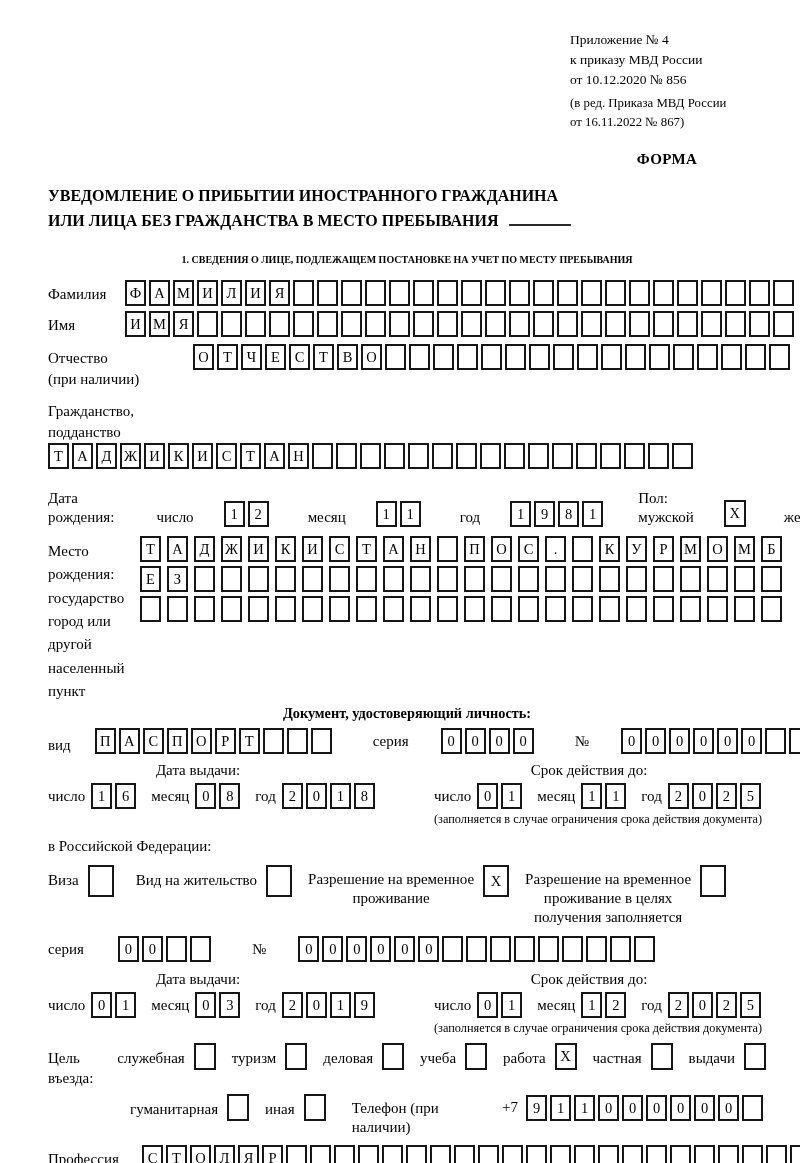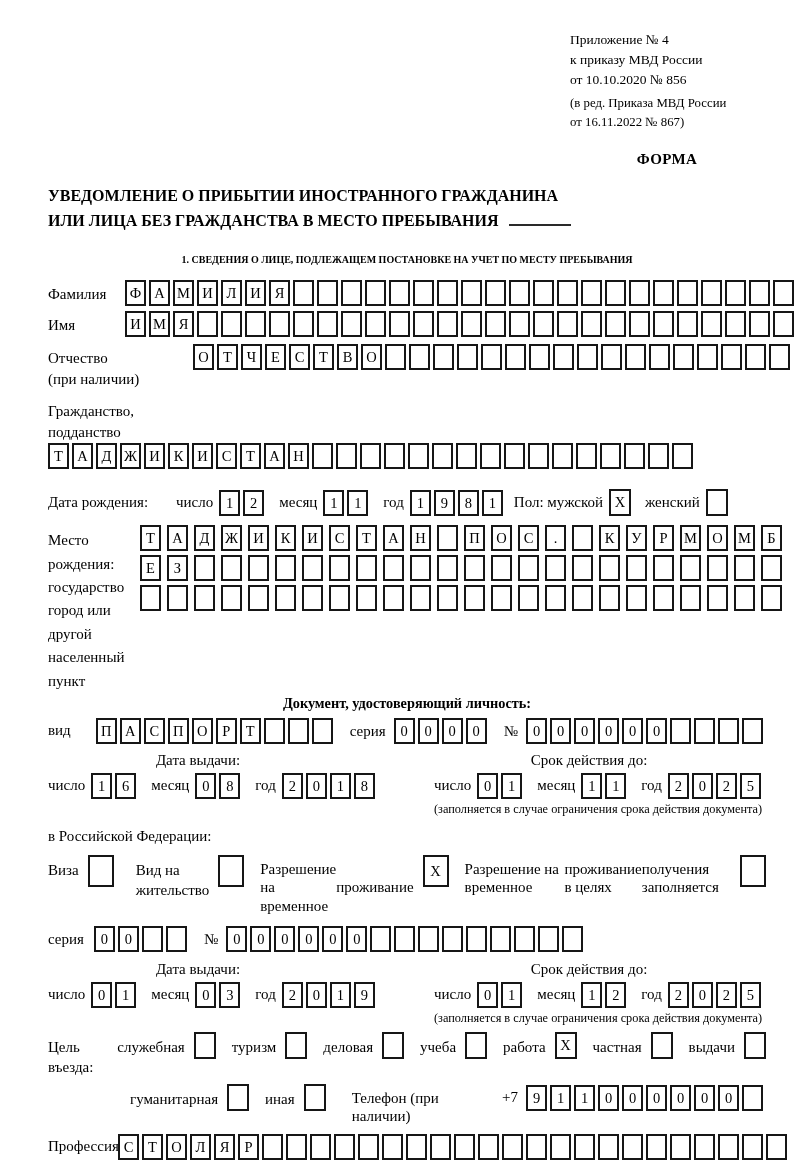--- a/index.html
+++ b/index.html
@@ -17,21 +17,21 @@
   .hdr .rev-first { margin-top:4px; }
   .forma { font-weight:bold; font-size:15px; text-align:center; margin-top:16px; padding-right:2px; letter-spacing:.4px; }
 
   .title { text-align:left; font-weight:bold; font-size:16px; margin-top:14px; line-height:1.55; }
   .blank { display:inline-block; width:62px; height:14px; border-bottom:2px solid #2a2a2a; margin-left:10px; }
 
   .sec { font-weight:bold; font-size:10px; text-align:center; margin-top:20px; margin-bottom:14px; }
 
   
   .row { display:flex; align-items:flex-start; margin-bottom:6px; }
-  .row.vcenter { align-items:center; }
+  .row.vcenter { align-items:flex-end;gap:24px; }
   .rlabel { flex:0 0 auto; padding-top:4px; line-height:1.42; }
   .cells { display:flex; flex:0 0 auto; }
   .cell {
     flex:0 0 auto; width:21px; height:26px; border:2px solid #161616;
     margin-right:3px; text-align:center; font-size:14.5px; line-height:22px;
   }
   .wide .cell { margin-right:6px; }
   .w77  { width:77px; }  .w145 { width:145px; } .w87 { width:87px; }
   .w92  { width:92px; }  .w70  { width:70px; }
   .w110 { width:110px; } .w62  { width:62px; }
@@ -51,39 +51,39 @@
   .dline { display:flex; align-items:center; }
   .dlbl { margin-right:6px; }
   .dlbl.m { margin-left:12px; }
   .dnote { font-size:12.3px; margin-top:3px; white-space:nowrap; }
 
   
   .cb .cell { width:26px; height:32px; line-height:28px; margin-right:0; }
   .cbs .cell { width:22px; height:27px; line-height:23px; margin-right:0; }
   .plabel { margin-right:9px; line-height:1.35; padding-top:5px; }
   .cells.gap { margin-right:16px; }
-  .pml { display:flex; flex-direction:row; align-items:center; text-align:left; padding-top:5px; margin-right:9px; }
+  .pml { display:flex; flex-direction:column; align-items:center; text-align:left; padding-top:5px; margin-right:9px; }
 
   .intro { line-height:1.85; }
 
   .purpose2 { padding-left:82px; }
   .phone-lbl { margin-left:26px; margin-right:20px; padding-top:5px; }
   .phone-prefix { margin-right:8px; line-height:27px; }
   .doc-head { font-weight:bold; font-size:14.3px; text-align:center; margin:2px 0 5px 0; }
   .llabel div { line-height:1.56; }
 </style>
 </head>
 <body>
 
 <div class="page">
 
   <div class="hdr">
     <div>Приложение № 4</div>
     <div>к приказу МВД России</div>
-    <div>от 10.10.2020 № 856</div>
+    <div>от 10.12.2020 № 856</div>
     <div class="rev rev-first">(в ред. Приказа МВД России</div>
     <div class="rev">от 16.11.2022 № 867)</div>
     <div class="forma">ФОРМА</div>
   </div>
 
   <div class="title">
     <div>УВЕДОМЛЕНИЕ О ПРИБЫТИИ ИНОСТРАННОГО ГРАЖДАНИНА</div>
     <div><span>ИЛИ ЛИЦА БЕЗ ГРАЖДАНСТВА В МЕСТО ПРЕБЫВАНИЯ</span><span class="blank"></span></div>
   </div>
 

